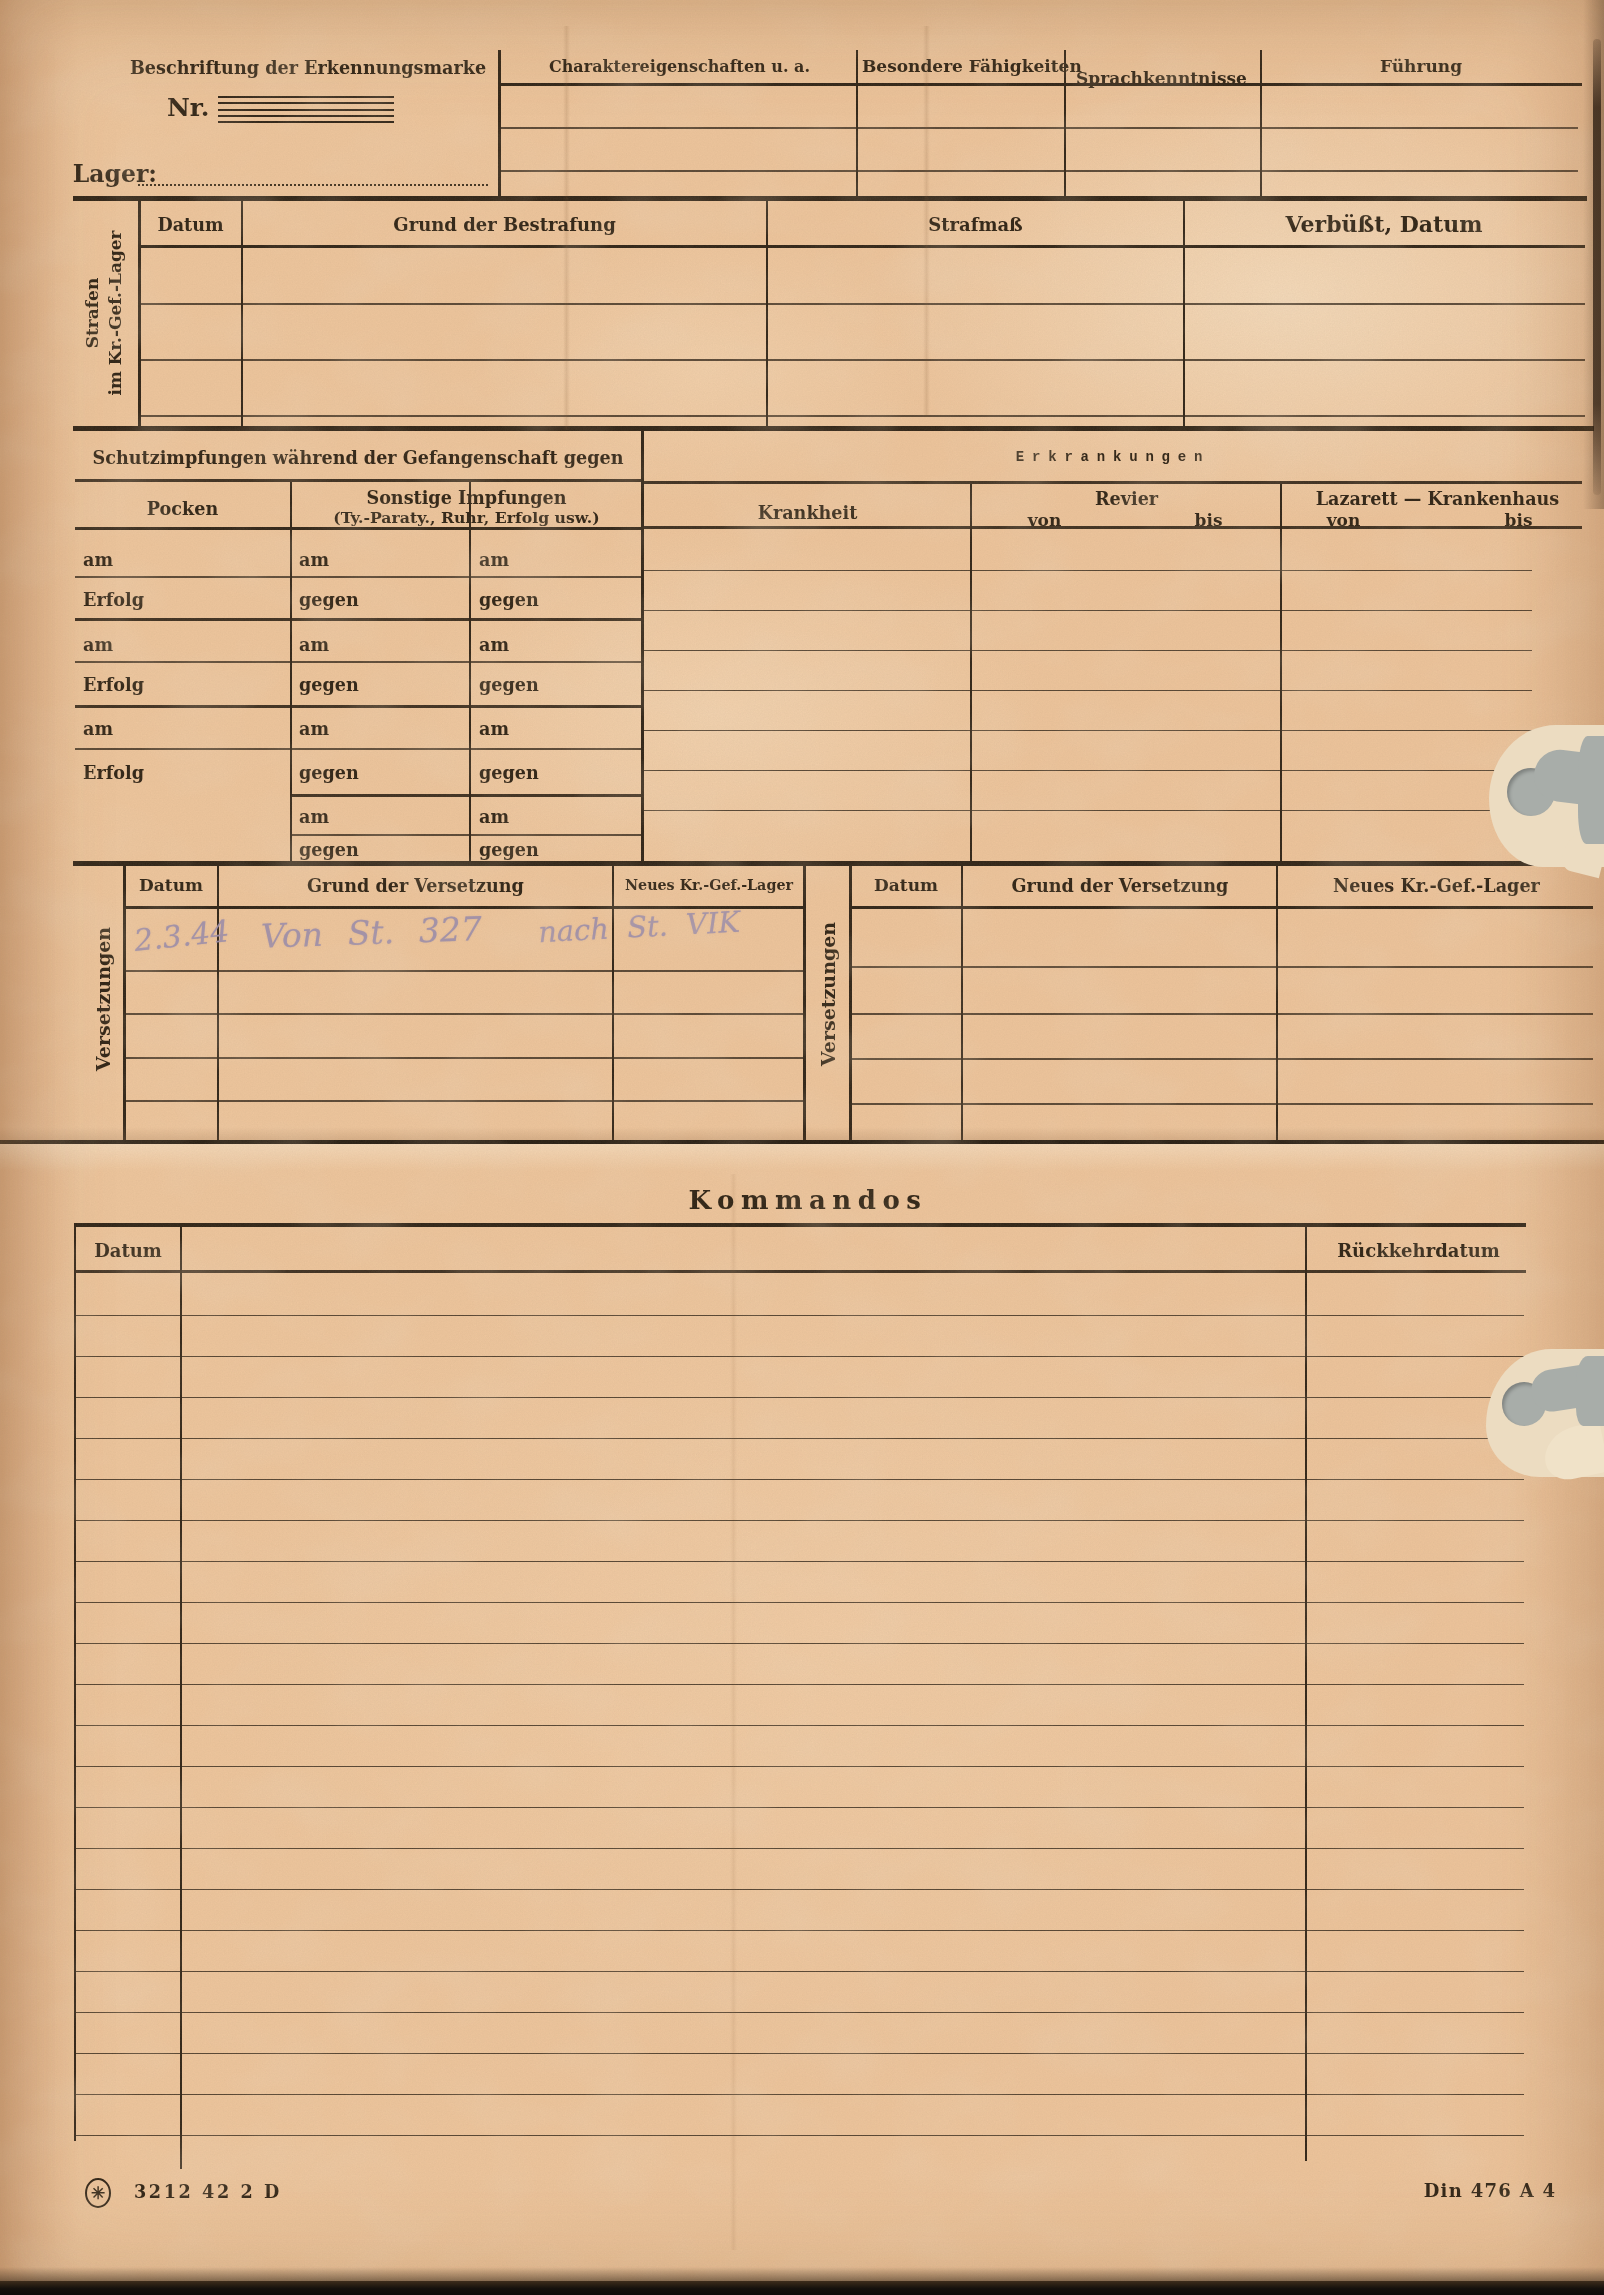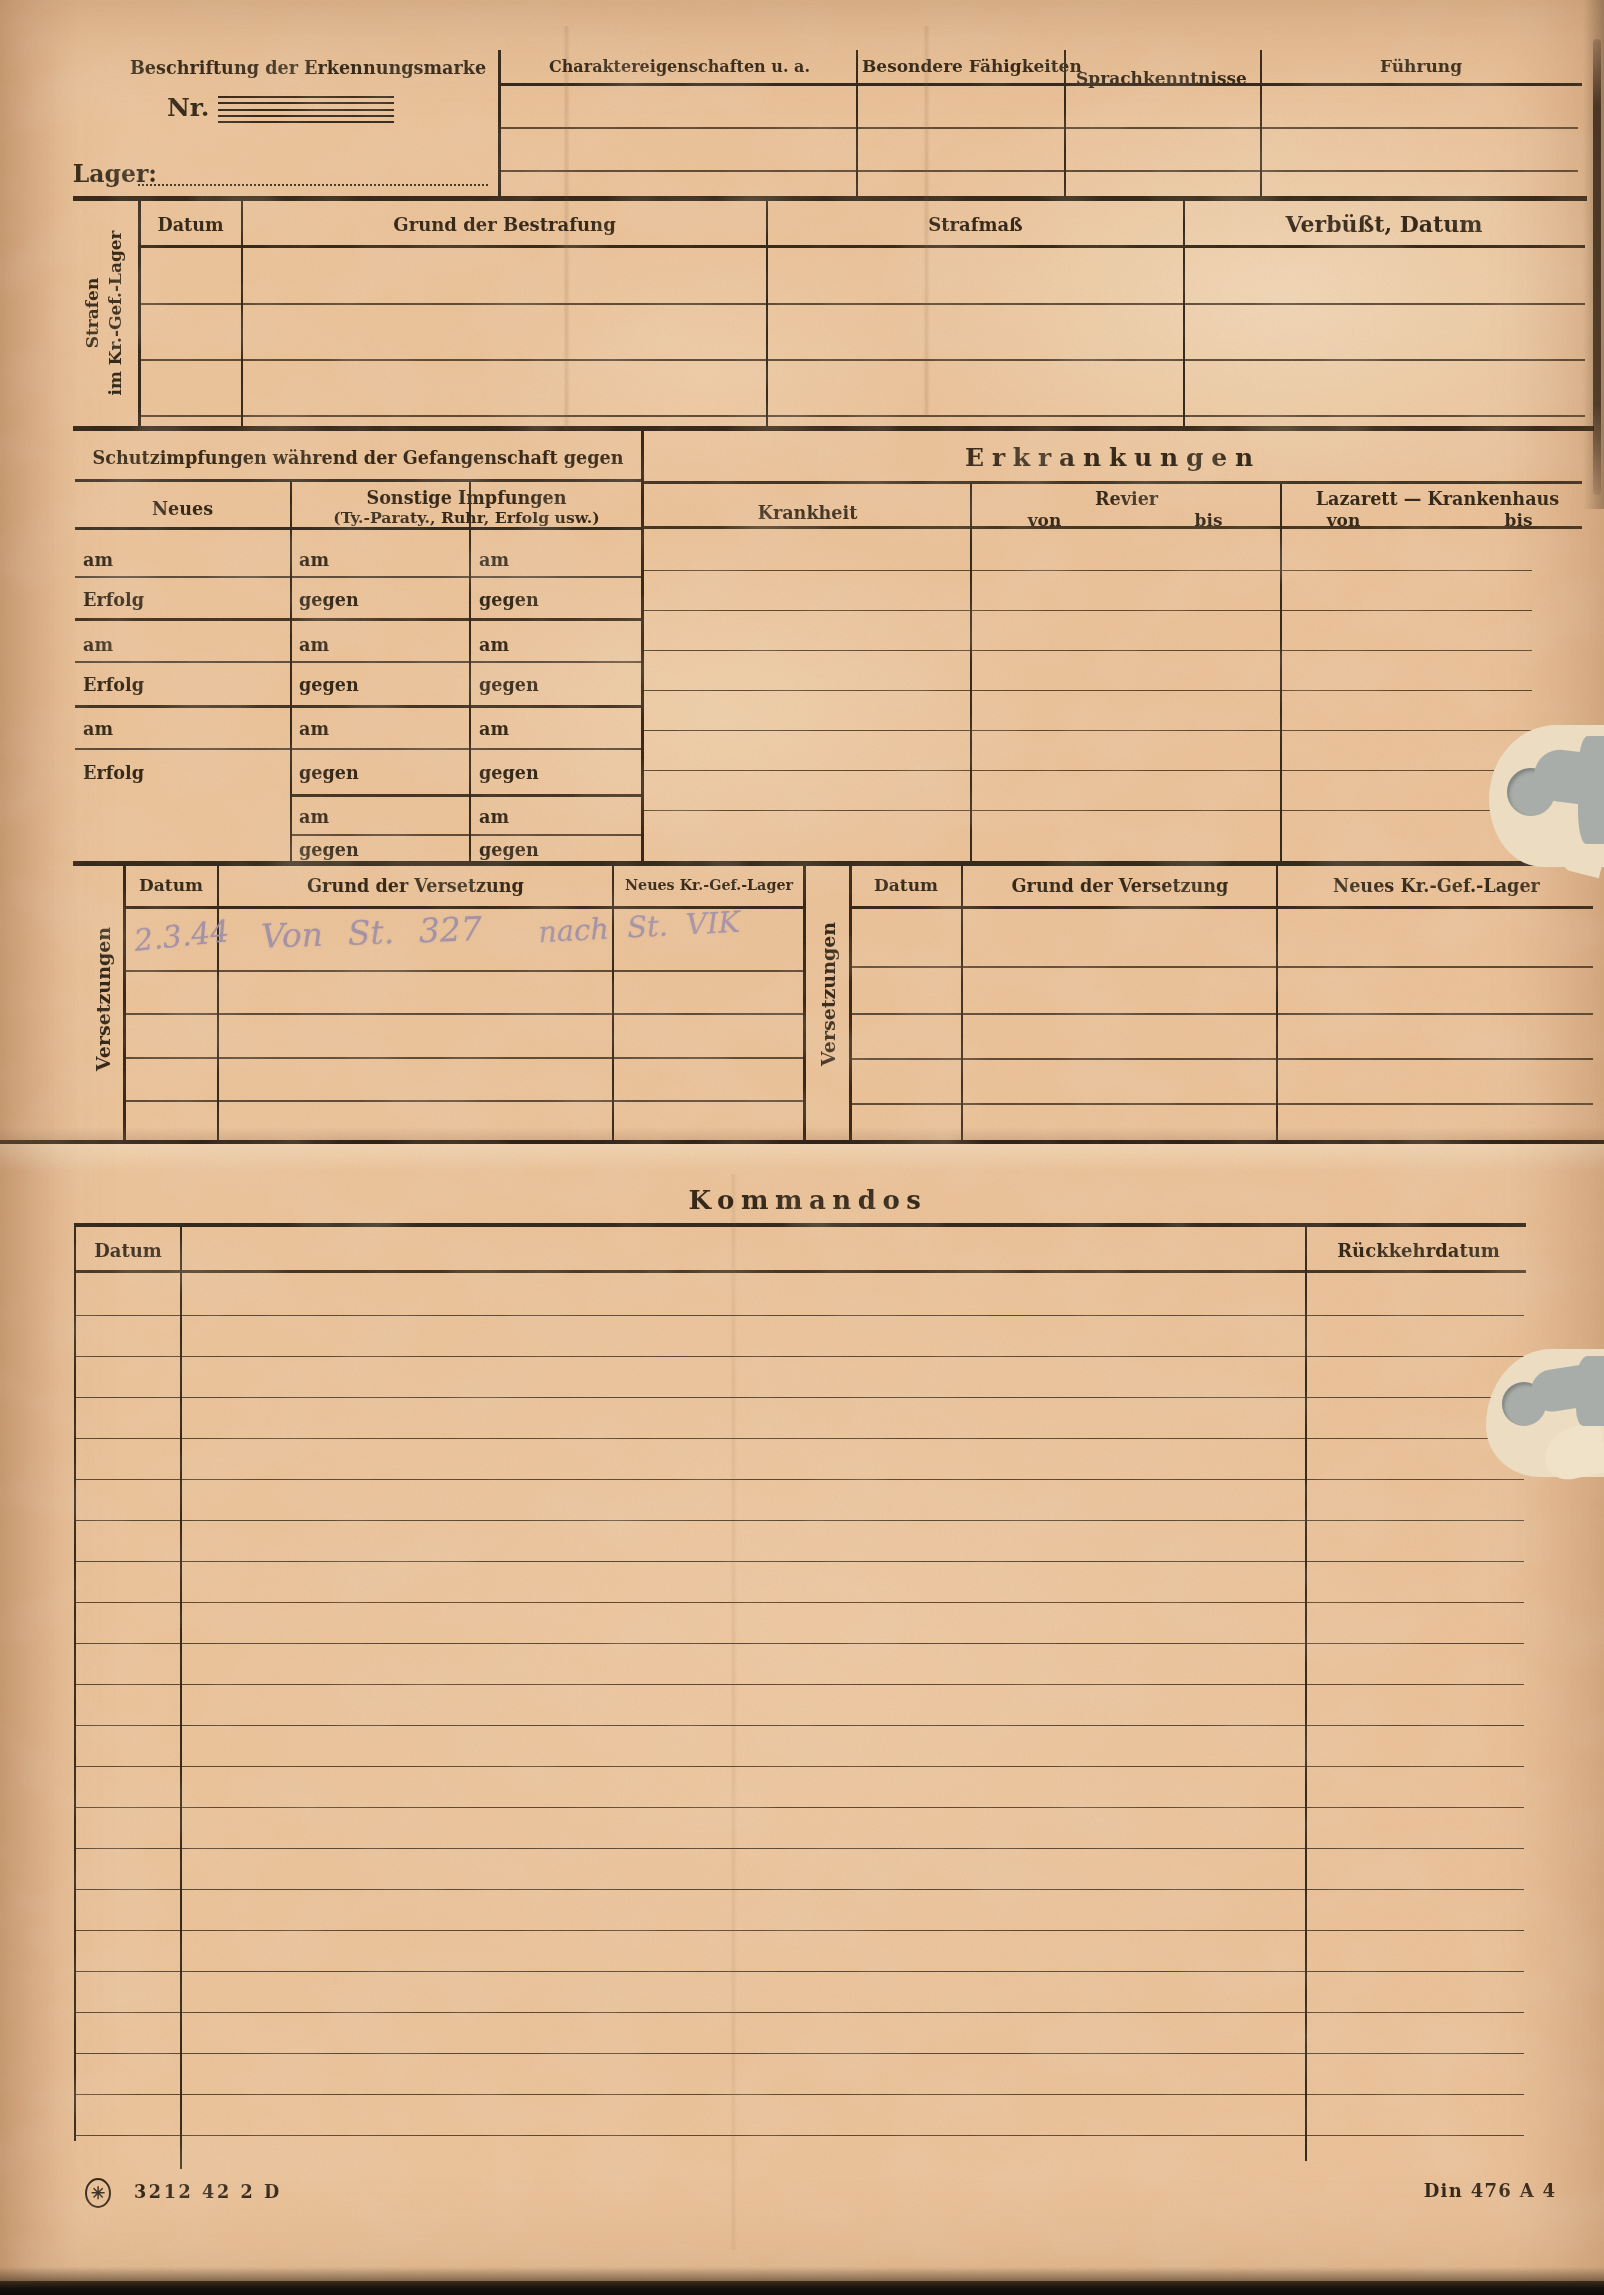--- a/index.html
+++ b/index.html
@@ -81,28 +81,28 @@
   <div class="lbl" style="left:767px;top:213px;width:417px;font-size:18px;line-height:23.5px;">Strafmaß</div>
   <div class="lbl" style="left:1184px;top:213px;width:400px;font-size:22px;line-height:23.5px;">Verbüßt, Datum</div>
   <div class="hl" style="left:138px;top:245px;width:1447px;height:3.3px;"></div>
   <div class="hl thin" style="left:139px;top:303px;width:1446px;"></div>
   <div class="hl thin" style="left:139px;top:359px;width:1446px;"></div>
   <div class="hl thin" style="left:139px;top:415px;width:1446px;"></div>
   <div class="hl thk" style="left:73px;top:426px;width:1521px;height:4.6px;"></div>
 
   <div class="vl" style="left:641px;top:430px;width:2.6px;height:432px;"></div>
   <div class="lbl" style="left:75px;top:446px;width:566px;font-size:17.6px;line-height:23.5px;">Schutzimpfungen während der Gefangenschaft gegen</div>
-  <div class="lbl" style="left:644px;top:446px;width:938px;font-size:25px;line-height:23.5px;letter-spacing:7.8px;">Erkrankungen</div>
+  <div class="lbl" style="left:644px;top:446px;width:938px;font-size:14px;line-height:23.5px;letter-spacing:7.8px;font-family:Liberation Mono, monospace;">Erkrankungen</div>
   <div class="hl med" style="left:75px;top:479px;width:566px;"></div>
   <div class="hl med" style="left:644px;top:481px;width:938px;"></div>
   <div class="vl" style="left:290px;top:482px;width:2px;height:380px;"></div>
   <div class="vl" style="left:469px;top:482px;width:2px;height:380px;"></div>
   <div class="vl" style="left:970px;top:484px;width:2px;height:378px;"></div>
   <div class="vl" style="left:1280px;top:484px;width:2px;height:378px;"></div>
-  <div class="lbl" style="left:75px;top:497px;width:215px;font-size:17.6px;line-height:23.5px;">Neues</div>
+  <div class="lbl" style="left:75px;top:497px;width:215px;font-size:17.6px;line-height:23.5px;">Pocken</div>
   <div class="lbl" style="left:291px;top:487px;width:351px;font-size:17.6px;line-height:21px;">Sonstige Impfungen</div>
   <div class="lbl" style="left:291px;top:508px;width:351px;font-size:15.7px;line-height:19.6px;">(Ty.-Paraty., Ruhr, Erfolg usw.)</div>
   <div class="lbl" style="left:644px;top:502px;width:327px;font-size:17.6px;line-height:22px;">Krankheit</div>
   <div class="lbl" style="left:972px;top:488px;width:309px;font-size:17.6px;line-height:21px;">Revier</div>
   <div class="lbl" style="left:999px;top:511px;width:91px;font-size:17px;line-height:19.6px;">von</div>
   <div class="lbl" style="left:1163px;top:511px;width:91px;font-size:17px;line-height:19.6px;">bis</div>
   <div class="lbl" style="left:1281px;top:488px;width:313px;font-size:17.6px;line-height:21px;">Lazarett — Krankenhaus</div>
   <div class="lbl" style="left:1298px;top:511px;width:91px;font-size:17px;line-height:19.6px;">von</div>
   <div class="lbl" style="left:1473px;top:511px;width:91px;font-size:17px;line-height:19.6px;">bis</div>
   <div class="hl" style="left:75px;top:527px;width:566px;height:3.3px;"></div>

